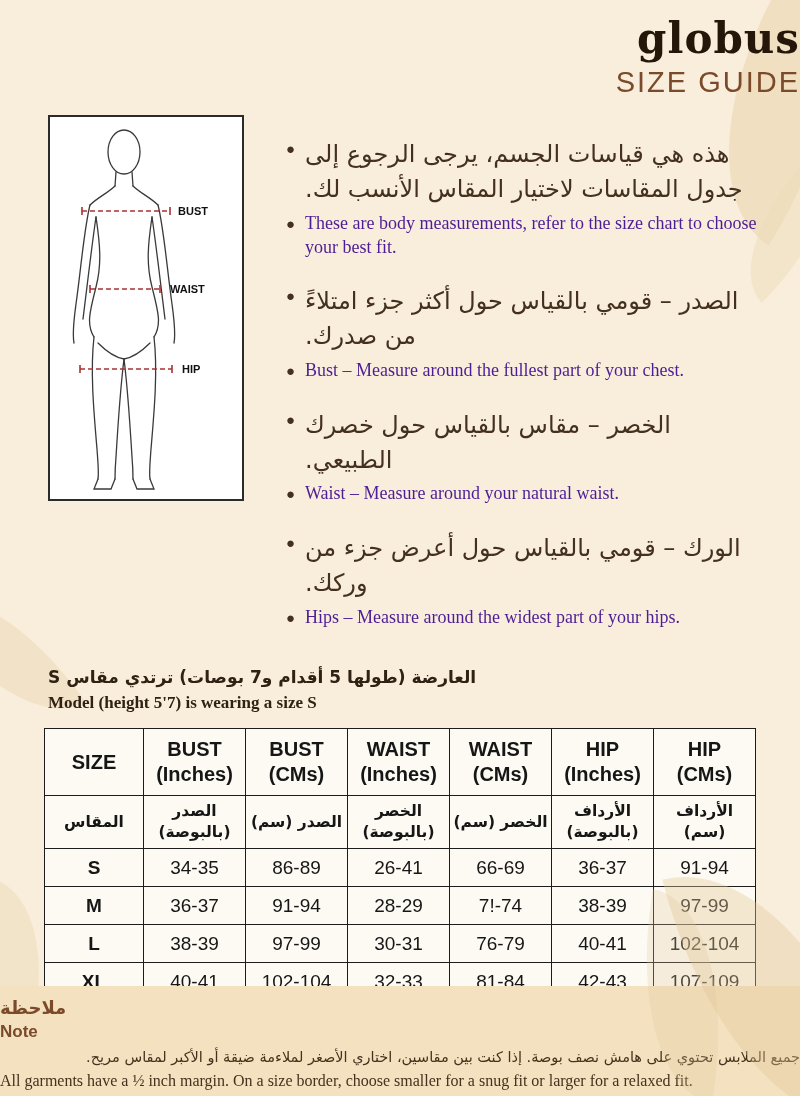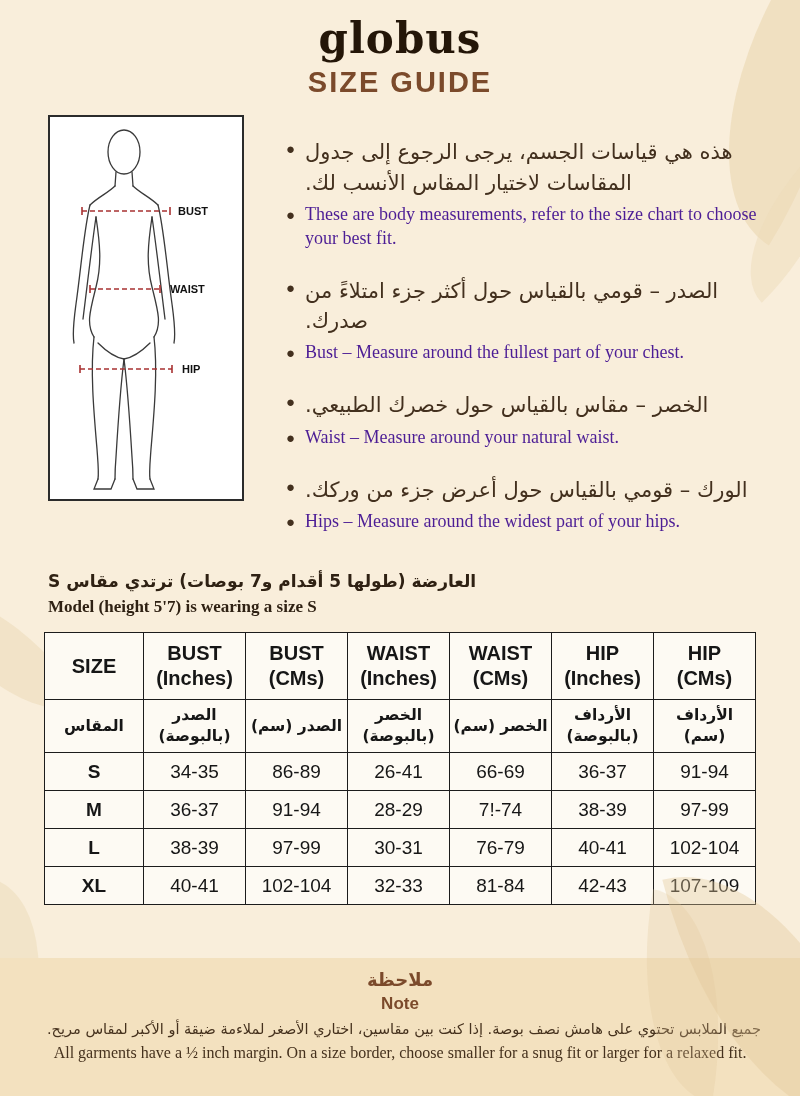--- a/index.html
+++ b/index.html
@@ -22,47 +22,47 @@
   .leaf-top-right-2 { width:70px;  height:150px; top:150px;  right:-25px; transform:rotate(45deg);  opacity:.5; }
   .leaf-left-mid    { width:80px;  height:175px; top:565px;  left:-38px;  transform:rotate(-35deg); opacity:.6; }
   .leaf-bottom-left { width:95px;  height:185px; bottom:20px; left:-42px; transform:rotate(22deg);  opacity:.55; }
   .leaf-over { z-index:3; background:rgba(226,200,152,.38); }
   .leaf-bottom-right   { width:160px; height:290px; bottom:-50px; right:-55px; transform:rotate(-14deg); }
   .leaf-bottom-right-2 { width:95px;  height:200px; bottom:0px;   right:70px;  transform:rotate(10deg); opacity:.7; }
 
   .content { position:relative; z-index:2; }
 
   
-  .header { text-align:center; padding-top:16px; }
+  .header { text-align:right; padding-top:16px; }
   .logo {
     font-family:"DejaVu Serif", serif; font-weight:700;
     font-size:42px; line-height:1.1; color:#241608; letter-spacing:1px;
   }
   .guide-title {
-    font-size:29px; font-weight:700; letter-spacing:2px;
+    font-size:29px; font-weight:400; letter-spacing:2px;
     color:var(--accent-brown, #7b4a2b); margin-top:4px;
   }
 
   
   .main-row { display:flex; padding:16px 38px 0 48px; gap:42px; }
   .figure-box {
     flex:none; width:196px; height:386px;
     background:#ffffff; border:2px solid #2b2b2b; padding:2px;
   }
   .figure-box svg { display:block; }
 
   .instructions { flex:1; padding-top:22px; }
   .inst-group { margin-bottom:25px; }
   .inst-line { display:flex; gap:10px; margin-bottom:5px; }
   .bullet { flex:none; font-size:15px; line-height:1.6; color:#43301e; }
   .txt { flex:1; }
   .ar {
     direction:rtl; text-align:left;
     font-family:"DejaVu Sans", sans-serif;
-    font-size:21px; line-height:1.45; color:#43301e;
+    font-size:24px; line-height:1.45; color:#43301e;
   }
   .en {
     font-family:"Liberation Serif", serif;
     font-size:18px; line-height:1.32; color:#4c1d95;
   }
 
   
   .model-note { padding:10px 37px 0 48px; }
   .model-ar {
     direction:rtl; text-align:left; width:fit-content;
@@ -90,23 +90,23 @@
   .hdr-ar th {
     font-family:"DejaVu Sans", sans-serif;
     font-size:15.5px; font-weight:700; line-height:1.35; padding:5px 2px;
   }
   .hdr-ar .top, .hdr-ar .bottom { display:block; direction:rtl; }
   .size-table tbody td { font-size:19px; padding:7.5px 2px; font-weight:500; }
   .size-table tbody td.size-cell { font-weight:700; }
 
   
   .note-band {
-    position:absolute; left:0; right:0; bottom:0; height:138px;
+    position:absolute; left:0; right:0; bottom:0; height:110px;
     background:var(--note-band, #f3e1bf);
-    text-align:center; padding-top:9px; z-index:2;
+    padding-top:9px; z-index:2;
   }
   .note-title-ar {
     font-family:"DejaVu Sans", sans-serif; font-size:18px; font-weight:700;
     color:var(--accent-brown, #8a5a2e); line-height:1.4;
   }
   .note-title-en {
     font-size:17px; font-weight:700; color:var(--accent-brown, #8a5a2e);
     line-height:1.4;
   }
   .note-ar {

